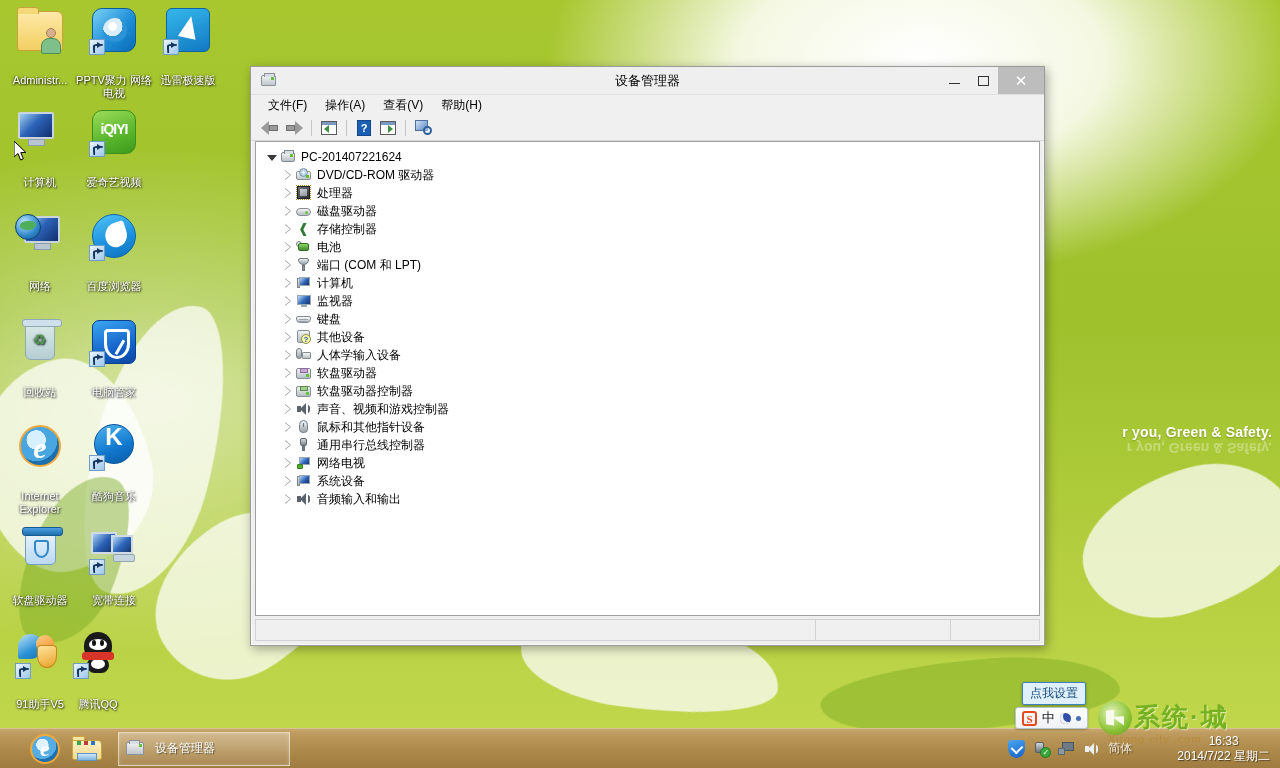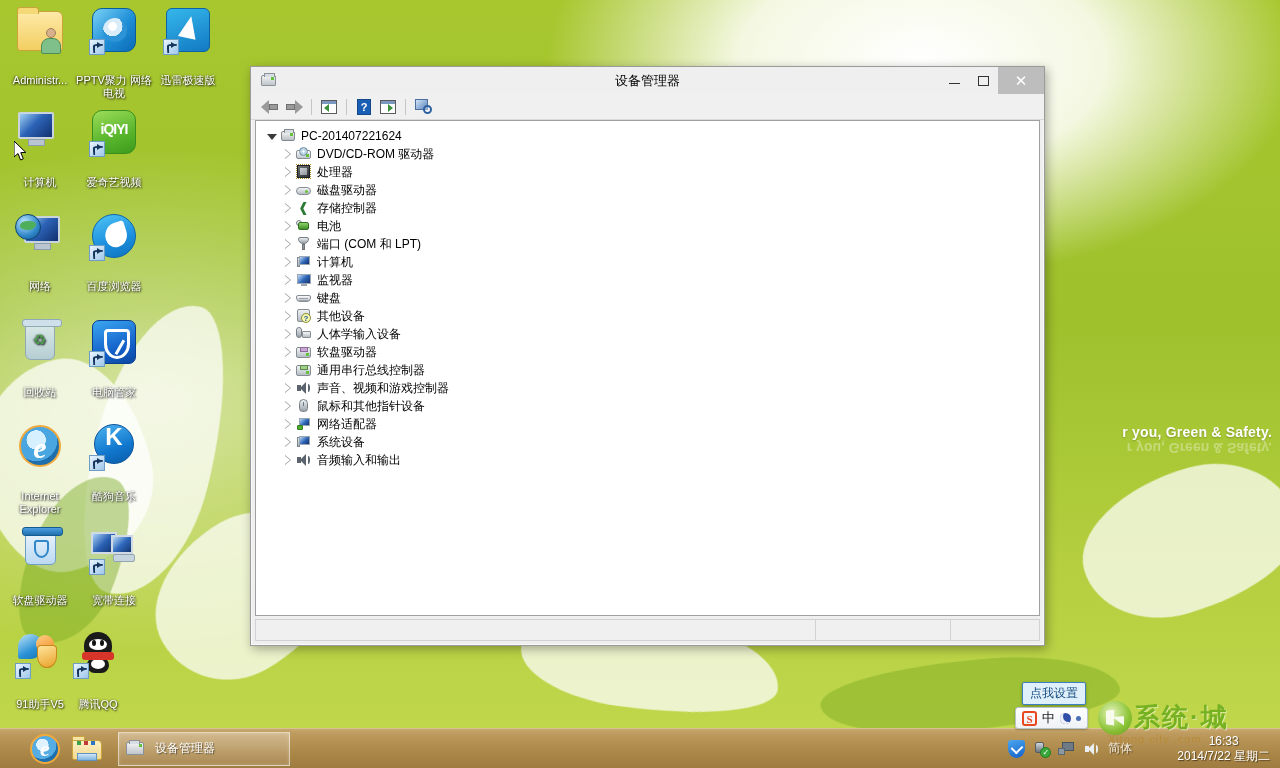--- a/index.html
+++ b/index.html
@@ -542,20 +542,26 @@
       <div class="winbtn">
           <span class="minus"></span>
         </div>
       <div class="winbtn">
           <span class="sq"></span>
         </div>
       <div class="winbtn close">✕</div>
     </div>
   </div>
 
+  <div id="dm-menubar">
+    <div class="menuitem">文件(F)</div>
+    <div class="menuitem">操作(A)</div>
+    <div class="menuitem">查看(V)</div>
+    <div class="menuitem">帮助(H)</div>
+  </div>
 
   <div id="dm-toolbar">
     <div class="tbbtn">
       <div class="tb-arrow back">
           <span class="shaft"></span>
           <span class="head"></span>
         </div>
     </div>
     <div class="tbbtn">
       <div class="tb-arrow fwd">
@@ -753,21 +759,21 @@
       <div class="trow lvl1">
         <span class="tw">
             <span class="tri-closed"></span>
           </span>
         <span class="ticon">
             <span class="i-floppy ctrl">
               <span class="sl"></span>
               <span class="g"></span>
             </span>
           </span>
-        <span class="tlabel">通用串行总线控制器</span>
+        <span class="tlabel">软盘驱动器控制器</span>
       </div>
 
       <div class="trow lvl1">
         <span class="tw">
             <span class="tri-closed"></span>
           </span>
         <span class="ticon">
             <span class="i-spk">
               <span class="c"></span>
               <span class="f"></span>
@@ -780,32 +786,44 @@
       <div class="trow lvl1">
         <span class="tw">
             <span class="tri-closed"></span>
           </span>
         <span class="ticon">
             <span class="i-mouse"></span>
           </span>
         <span class="tlabel">鼠标和其他指针设备</span>
       </div>
 
+      <div class="trow lvl1">
+        <span class="tw">
+            <span class="tri-closed"></span>
+          </span>
+        <span class="ticon">
+            <span class="i-usb">
+              <span class="h"></span>
+              <span class="s"></span>
+            </span>
+          </span>
+        <span class="tlabel">通用串行总线控制器</span>
+      </div>
 
       <div class="trow lvl1">
         <span class="tw">
             <span class="tri-closed"></span>
           </span>
         <span class="ticon">
             <span class="i-net">
               <span class="s"></span>
               <span class="p"></span>
             </span>
           </span>
-        <span class="tlabel">网络适配器</span>
+        <span class="tlabel">网络电视</span>
       </div>
 
       <div class="trow lvl1">
         <span class="tw">
             <span class="tri-closed"></span>
           </span>
         <span class="ticon">
             <span class="i-sys">
               <span class="t"></span>
               <span class="s"></span>

